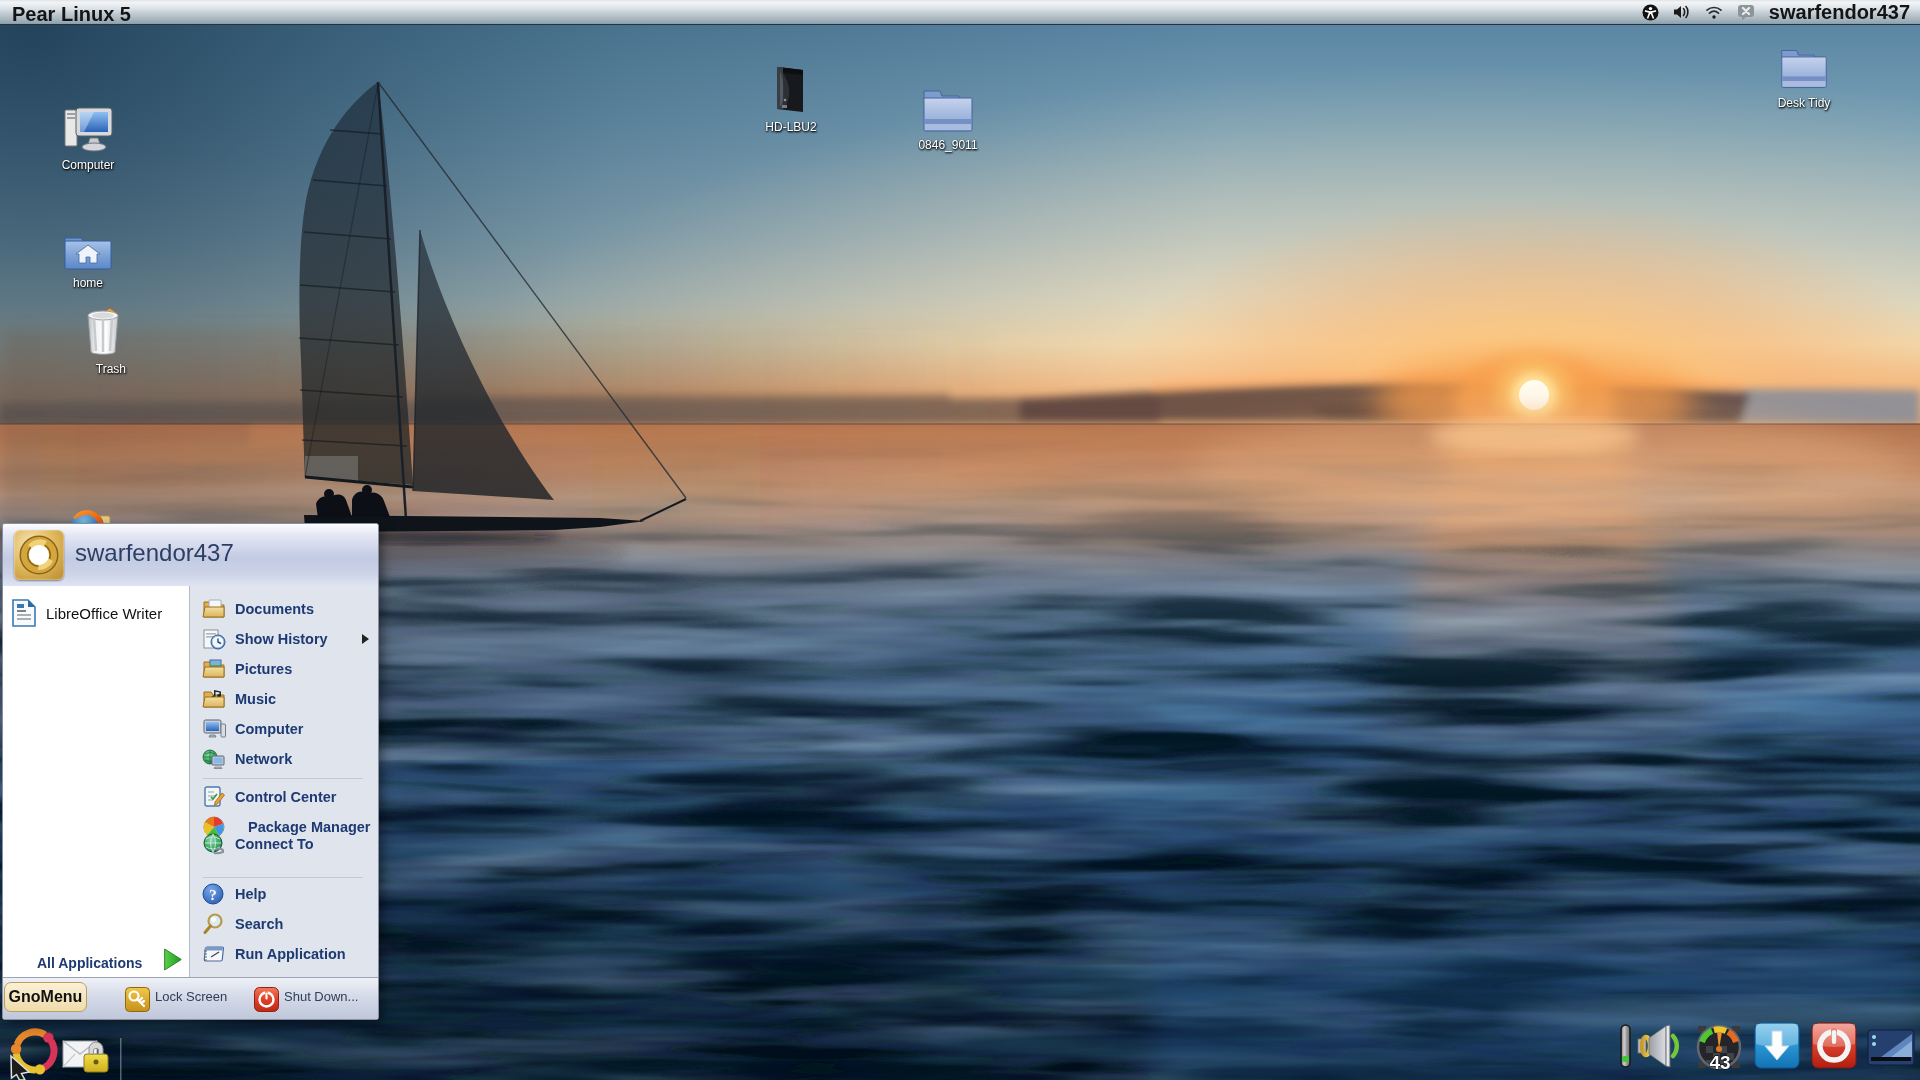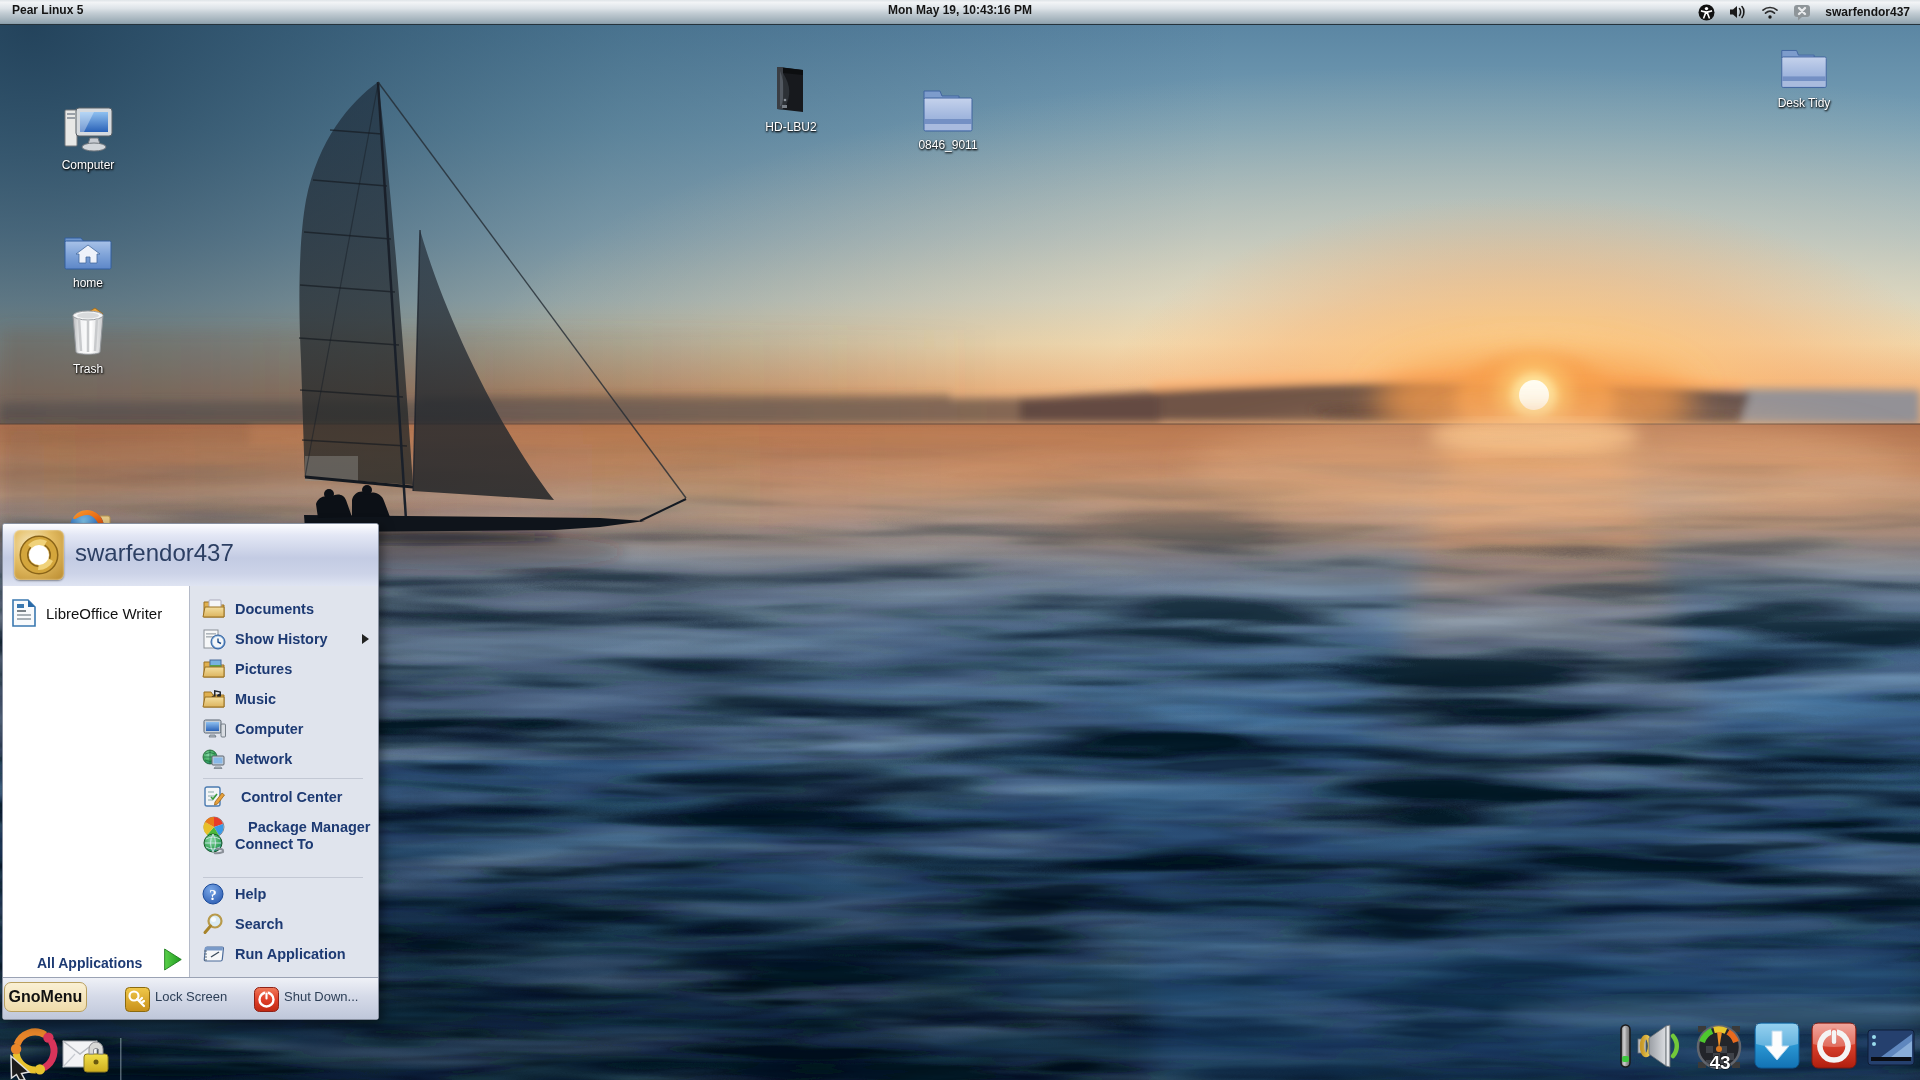--- a/index.html
+++ b/index.html
@@ -2,21 +2,21 @@
 <html><head>
 <meta charset="utf-8">
 <style>
   html,body{margin:0;padding:0;width:1920px;height:1080px;overflow:hidden;background:#000;
     font-family:"Liberation Sans",sans-serif;}
   #screen{position:absolute;left:0;top:0;width:1920px;height:1080px;overflow:hidden;}
   .abs{position:absolute;}
   
   #panel{position:absolute;left:0;top:0;width:1920px;height:24px;z-index:50;
     background:linear-gradient(180deg,#dfe4e8 0%,#f2f4f6 10%,#dde3e8 35%,#c2ccd3 55%,#a9b7c0 78%,#93a5b1 96%,#8598a5 100%);
-    border-bottom:1px solid #25333c;color:#141414;font-size:12px;font-weight:bold;}
+    border-bottom:1px solid #25333c;color:#141414;font-size:20px;font-weight:bold;}
   #panel .left{position:absolute;left:12px;top:3px;}
   #panel .center{position:absolute;left:0;right:0;top:3px;text-align:center;}
   #panel .right{position:absolute;right:10px;top:2px;height:20px;display:flex;align-items:center;gap:14px;}
   
   .dicon{position:absolute;text-align:center;color:#fff;font-size:12px;z-index:5;}
   .dicon .lbl{text-shadow:0 1px 2px rgba(0,0,0,.95),1px 1px 2px rgba(0,0,0,.8);margin-top:1px;}
   
   #menu{position:absolute;left:2px;top:523px;width:375px;height:495px;z-index:40;
     border:1px solid #8890a0;border-radius:3px;box-shadow:3px 4px 12px rgba(0,0,0,.5);
     background:#fff;}
@@ -308,21 +308,21 @@
   <div class="lbl">Computer</div>
 </div>
 <div class="dicon" style="left:50px;top:228px;width:76px;">
   <svg width="52" height="44" viewBox="0 0 52 44">
     <path d="M3,10 L19,10 L23,15 L3,15 Z" fill="#6f96cc" stroke="#335e9e"></path>
     <rect x="3" y="13" width="46" height="28" rx="1.5" fill="url(#fldG)" stroke="#335e9e"></rect>
     <path d="M26,17 L38,26 L35,26 L35,35 L28,35 L28,29 L24,29 L24,35 L17,35 L17,26 L14,26 Z" fill="#eef2fa" stroke="#44699e" stroke-width="0.8"></path>
   </svg>
   <div class="lbl">home</div>
 </div>
-<div class="dicon" style="left:50px;top:304px;width:76px;">
+<div class="dicon" style="left:50px;top:304px;width:76px;text-align:right;">
   <svg width="46" height="54" viewBox="0 0 46 54">
     <path d="M30,4 L38,10 L26,16 L22,9 Z" fill="#e8a23c" stroke="#9a6618" stroke-width="0.8"></path>
     <path d="M8,12 C8,9 38,9 38,12 L35,48 C35,51 11,51 11,48 Z" fill="url(#trG)" stroke="#909498"></path>
     <ellipse cx="23" cy="11.5" rx="15" ry="4.5" fill="#f4f5f6" stroke="#9a9ea2"></ellipse>
     <ellipse cx="23" cy="11.5" rx="11" ry="3" fill="#d8dadc"></ellipse>
     <path d="M14,14 L16,47 M23,15 L23,48 M32,14 L30,47" stroke="#c8cacc" stroke-width="2.5" fill="none"></path>
   </svg>
   <div class="lbl">Trash</div>
 </div>
 <div class="dicon" style="left:68px;top:508px;width:40px;z-index:4;">
@@ -523,21 +523,20 @@
   <linearGradient id="pwG" x1="0" y1="0" x2="0" y2="1">
           <stop offset="0" stop-color="#ee8a7e"></stop>
           <stop offset="0.5" stop-color="#d8402c"></stop>
           <stop offset="1" stop-color="#b01e0e"></stop>
         </linearGradient>
 </defs>
     </svg>
 
 <div id="panel">
   <div class="left">Pear Linux 5</div>
-  <div class="center">Mon May 19, 10:43:16 PM</div>
   <div class="right">
     <svg width="17" height="17" viewBox="0 0 17 17">
           <circle cx="8.5" cy="8.5" r="8" fill="#111"></circle>
           <circle cx="8.5" cy="4.6" r="1.7" fill="#fff"></circle>
           <path d="M3.2,6.1 C5,6.9 7,7.2 8.5,7.2 C10,7.2 12,6.9 13.8,6.1 L14.3,7.5 C12.8,8.2 11,8.6 10.2,8.7 L12.2,14.2 L10.8,14.8 L8.9,9.9 L8.1,9.9 L6.2,14.8 L4.8,14.2 L6.8,8.7 C6,8.6 4.2,8.2 2.7,7.5 Z" fill="#fff"></path>
         </svg>
     <svg width="18" height="16" viewBox="0 0 18 16">
           <path d="M1,5.5 L4,5.5 L8,2 L8,14 L4,10.5 L1,10.5 Z" fill="#1a1a1a"></path>
           <path d="M10.5,4.5 C12,6 12,10 10.5,11.5 M13,2.5 C15.5,5 15.5,11 13,13.5" stroke="#1a1a1a" stroke-width="1.6" fill="none" stroke-linecap="round"></path>
         </svg>
@@ -632,21 +631,21 @@
         <svg width="24" height="22" viewBox="0 0 24 22">
               <circle cx="8" cy="9" r="7" fill="url(#glbG)" stroke="#1a5a2a" stroke-width="0.8"></circle>
               <path d="M3,6 Q8,3 13,6 M3,12 Q8,15 13,12 M8,2 L8,16 M2,9 L14,9" stroke="#1a6a3a" stroke-width="0.9" fill="none" opacity="0.8"></path>
               <rect x="10" y="8" width="12" height="9" rx="1" fill="#c8d0d8" stroke="#5a6470"></rect>
               <rect x="11.5" y="9.5" width="9" height="6" fill="#88b8e8"></rect>
               <path d="M13,19 L19,19 L20,20.5 L12,20.5 Z" fill="#b8c0c8" stroke="#5a6470" stroke-width="0.6"></path>
             </svg>
         <span class="t">Network</span>
       </div>
       <div class="msep" style="top:192px;"></div>
-      <div class="mi" style="top:200px;gap:6px;">
+      <div class="mi" style="top:200px;">
         <svg width="24" height="22" viewBox="0 0 24 22">
               <rect x="3" y="1" width="15" height="19" rx="2" fill="#f2f4f6" stroke="#4a7ab0" stroke-width="1.4"></rect>
               <path d="M6,6 L12,6 M6,10 L14,10 M6,14 L11,14" stroke="#8aa" stroke-width="1.2"></path>
               <path d="M13,16 L20,7 L22.5,9 L15.5,18 L12.5,19 Z" fill="#e8a03a" stroke="#9a6618" stroke-width="0.8"></path>
               <path d="M9,11 L11,13 L15,8" stroke="#3a9a3a" stroke-width="1.6" fill="none"></path>
             </svg>
         <span class="t">Control Center</span>
       </div>
       <div class="mi" style="top:230px;gap:13px;">
         <svg width="24" height="22" viewBox="0 0 24 22">

